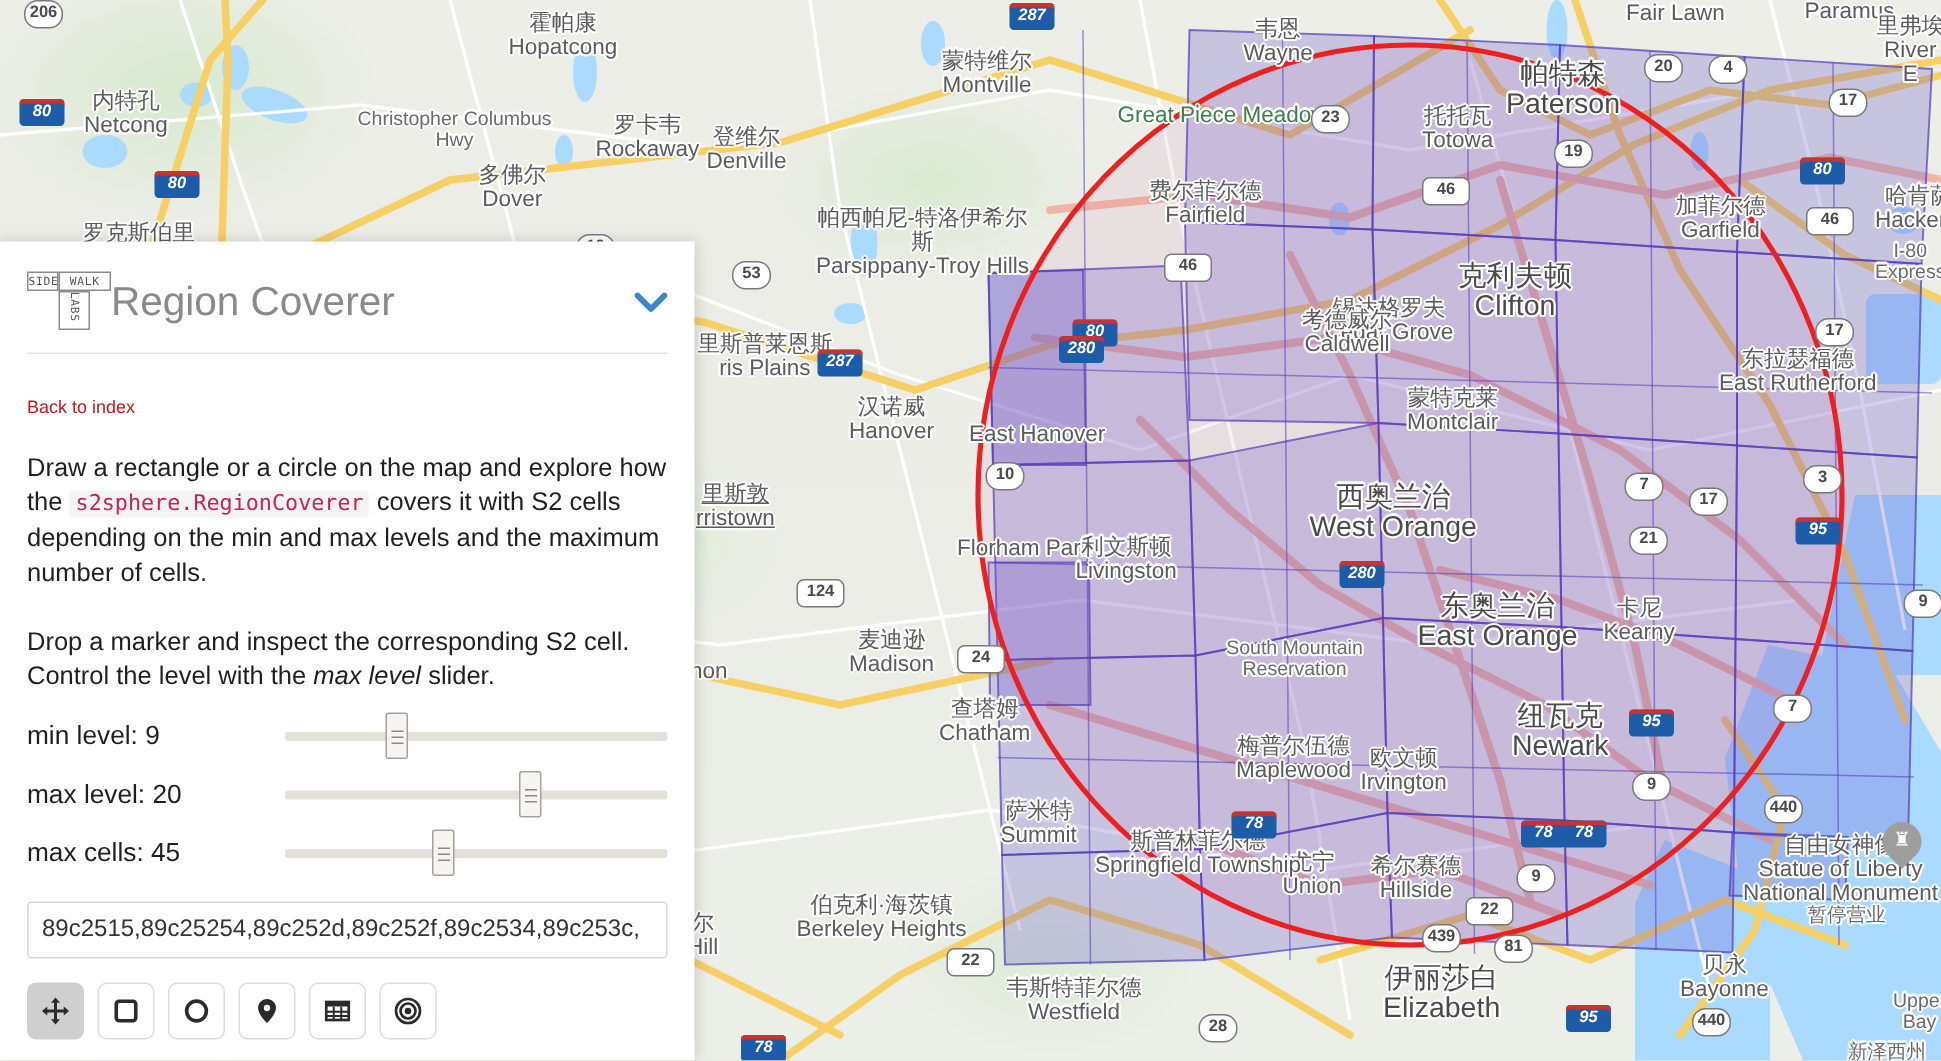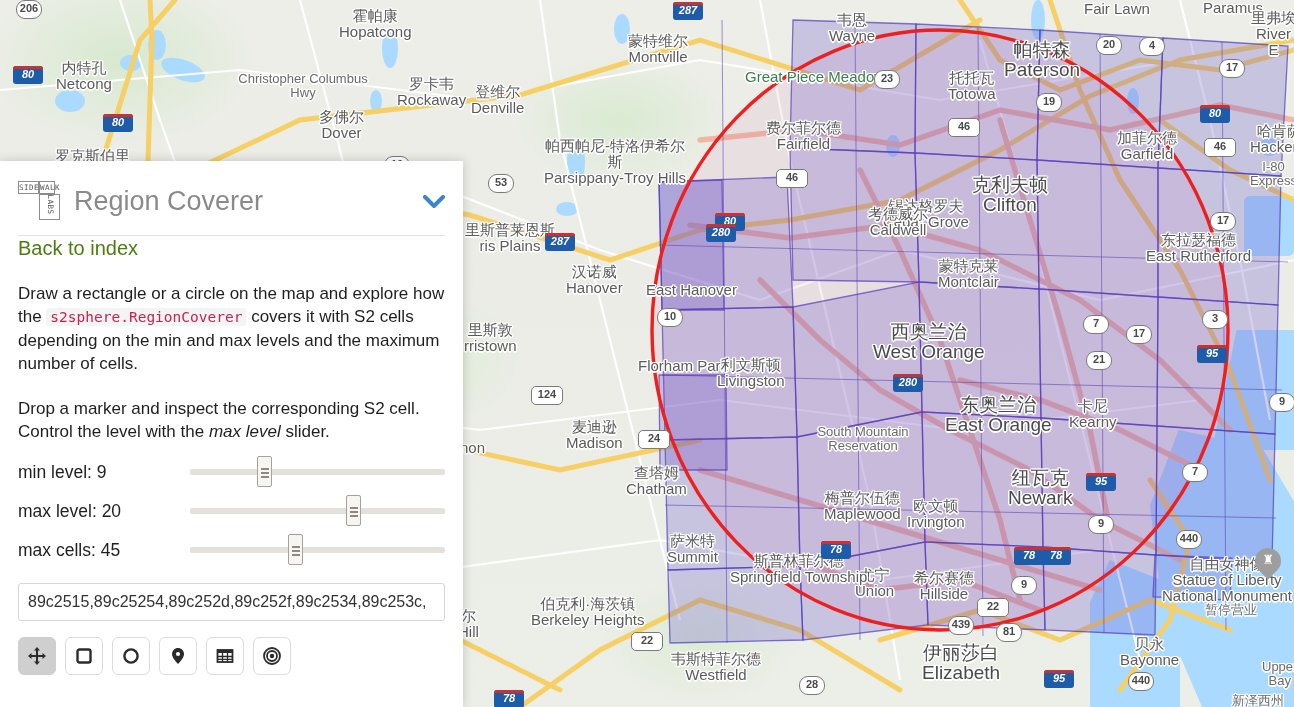--- a/index.html
+++ b/index.html
@@ -66,27 +66,27 @@
     box-sizing:border-box;padding:0 18px;
     font-size:17px;color:#222;
   }
   .panel-head{display:flex;align-items:center;padding:18px 0 12px 0;
     border-bottom:1px solid #e3e3e3;}
   .logo{width:44px;height:44px;position:relative;flex:0 0 auto;margin-right:12px;}
   .logo .b{position:absolute;border:1.5px solid #8c8c8c;box-sizing:border-box;
     font-size:7.5px;letter-spacing:.5px;color:#555;text-align:center;
     font-family:"DejaVu Sans Mono","Liberation Mono",monospace;}
   .logo .b1{left:0;top:2px;width:21px;height:13px;line-height:11px;}
-  .logo .b2{left:21px;top:2px;width:16px;height:13px;line-height:11px;}
+  .logo .b2{left:21px;top:2px;width:35px;height:13px;line-height:11px;}
   .logo .b3{left:21px;top:15px;width:21px;height:26px;line-height:19px;}
   .logo .b3 span{display:inline-block;transform:rotate(90deg);}
   .panel-title{font-size:27px;color:#8a8a8a;font-weight:400;flex:1 1 auto;}
   .chev{color:#4a90d9;font-size:24px;line-height:1;cursor:pointer;
     font-family:"DejaVu Sans",sans-serif;font-weight:bold;}
-  .backlink{display:block;color:#4d7c0f;font-size:20px;margin:1px 0 0 0;
+  .backlink{display:block;color:#b91c1c;font-size:12px;margin:28px 0 0 0;
     text-decoration:none;cursor:pointer;}
   .para{margin:22px 0 0 0;line-height:1.37;font-size:17px;color:#1f1f1f;}
   code.inline{font-family:"DejaVu Sans Mono","Liberation Mono",monospace;
     font-size:14.5px;background:#f4f4f4;color:#c7254e;padding:1px 4px;border-radius:3px;}
   .para em{font-style:italic;}
 
   .slider-row{display:flex;align-items:center;margin-top:18px;}
   .slider-label{width:172px;font-size:17.5px;color:#1f1f1f;}
   .slider{position:relative;flex:1 1 auto;height:6px;background:#e4e1da;
     border-radius:2px;cursor:pointer;}
@@ -313,21 +313,21 @@
         <span class="en" style="white-space: normal;">East Hanover</span>
       </div>
       <div class="mlabel mid" style="left: 868px; top: 206px;">
         <span class="cn">考德威尔</span>
         <span class="en">Caldwell</span>
       </div>
       <div class="mlabel mid" style="left: 938px; top: 258px;">
         <span class="cn">蒙特克莱</span>
         <span class="en">Montclair</span>
       </div>
-      <div class="mlabel mid" style="left: 464px; top: 322px;">
+      <div class="mlabel mid" style="left: 464px; top: 322px; text-decoration: underline;">
         <span class="cn">里斯敦</span>
         <span class="en">rristown</span>
       </div>
       <div class="mlabel mid" style="left: 607px; top: 358px; padding-left: 31px;">
         <span class="en" style="white-space: normal;">Florham Park</span>
       </div>
       <div class="mlabel mid" style="left: 717px; top: 357px;">
         <span class="cn">利文斯顿</span>
         <span class="en">Livingston</span>
       </div>

